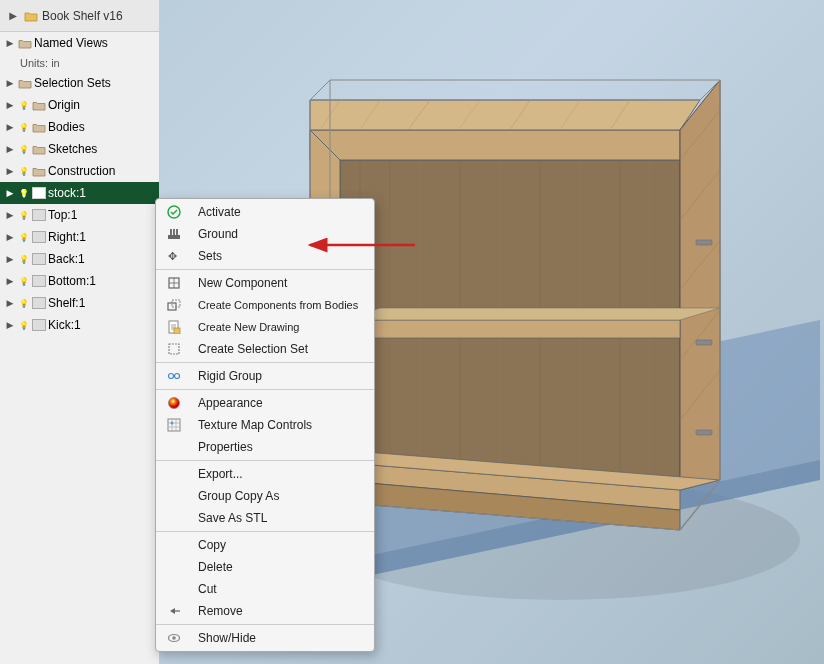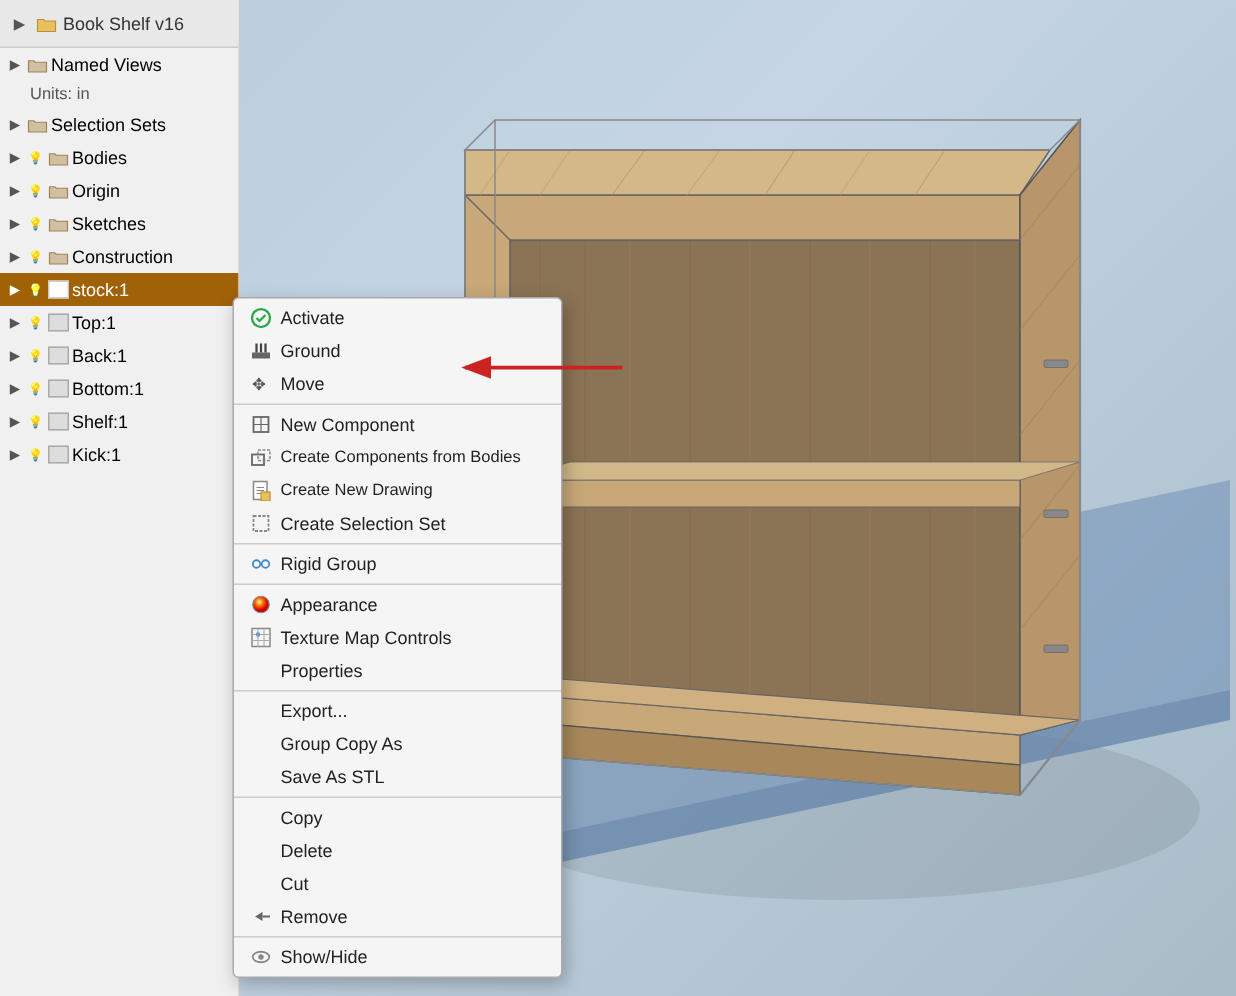--- a/index.html
+++ b/index.html
@@ -67,21 +67,21 @@
       display: flex;
       align-items: center;
       padding: 2px 4px;
       height: 22px;
       cursor: pointer;
       gap: 2px;
       white-space: nowrap;
       overflow: hidden;
     }
     .tree-item.selected {
-      background: #a16207;
+      background: #14532d;
       color: white;
     }
 
     .arrow-icon {
       width: 12px; height: 12px;
       display: flex; align-items: center; justify-content: center;
       font-size: 9px;
       color: #555;
       flex-shrink: 0;
     }
@@ -123,21 +123,21 @@
       z-index: 100;
       padding: 2px 0;
     }
 
     .menu-item {
       display: flex;
       align-items: center;
       padding: 3px 10px;
       height: 22px;
       cursor: pointer;
-      gap: 5px;
+      gap: 16px;
       font-size: 12px;
       color: #222;
     }
 
     .menu-separator {
       height: 1px;
       background: #ccc;
       margin: 2px 0;
     }
 
@@ -275,32 +275,32 @@
     </div>
 
     <div class="tree-item">
       <div class="arrow-icon expanded"></div>
       <div class="eye-icon"></div>
       <div style="width:14px;height:12px;display:flex;align-items:center;">
         <svg width="14" height="11" viewBox="0 0 14 11">
             <path d="M1,2.5 L1,10 L13,10 L13,3.5 L5.5,3.5 L4.5,2.5 Z" fill="#d0c0a0" stroke="#a08060" stroke-width="0.8"></path>
           </svg>
       </div>
-      <span class="item-label">Bodies</span>
+      <span class="item-label">Origin</span>
     </div>
 
     <div class="tree-item">
       <div class="arrow-icon expanded"></div>
       <div class="eye-icon"></div>
       <div style="width:14px;height:12px;display:flex;align-items:center;">
         <svg width="14" height="11" viewBox="0 0 14 11">
             <path d="M1,2.5 L1,10 L13,10 L13,3.5 L5.5,3.5 L4.5,2.5 Z" fill="#d0c0a0" stroke="#a08060" stroke-width="0.8"></path>
           </svg>
       </div>
-      <span class="item-label">Origin</span>
+      <span class="item-label">Bodies</span>
     </div>
 
     <div class="tree-item">
       <div class="arrow-icon expanded"></div>
       <div class="eye-icon"></div>
       <div style="width:14px;height:12px;display:flex;align-items:center;">
         <svg width="14" height="11" viewBox="0 0 14 11">
             <path d="M1,2.5 L1,10 L13,10 L13,3.5 L5.5,3.5 L4.5,2.5 Z" fill="#d0c0a0" stroke="#a08060" stroke-width="0.8"></path>
           </svg>
       </div>
@@ -326,20 +326,26 @@
     </div>
 
     <div class="tree-item">
       <div class="arrow-icon expanded"></div>
       <div class="eye-icon"></div>
       <div class="component-icon"></div>
       <span class="item-label">Top:1</span>
     </div>
 
 
+    <div class="tree-item">
+      <div class="arrow-icon expanded"></div>
+      <div class="eye-icon"></div>
+      <div class="component-icon"></div>
+      <span class="item-label">Right:1</span>
+    </div>
 
     <div class="tree-item">
       <div class="arrow-icon expanded"></div>
       <div class="eye-icon"></div>
       <div class="component-icon"></div>
       <span class="item-label">Back:1</span>
     </div>
 
     <div class="tree-item">
       <div class="arrow-icon expanded"></div>
@@ -387,21 +393,21 @@
     </div>
     <span>Ground</span>
   </div>
 
   <div class="menu-item">
     <div class="menu-icon">
       <svg width="14" height="14" viewBox="0 0 14 14">
         <text x="1" y="11" font-size="11" fill="#555">✥</text>
       </svg>
     </div>
-    <span>Move</span>
+    <span>Sets</span>
   </div>
 
   <div class="menu-separator"></div>
 
   <div class="menu-item">
     <div class="menu-icon">
       <svg width="14" height="14" viewBox="0 0 14 14">
           <rect x="2" y="2" width="10" height="10" fill="none" stroke="#666" stroke-width="1.2"></rect>
           <line x1="7" y1="2" x2="7" y2="12" stroke="#666" stroke-width="0.8"></line>
           <line x1="2" y1="7" x2="12" y2="7" stroke="#666" stroke-width="0.8"></line>

